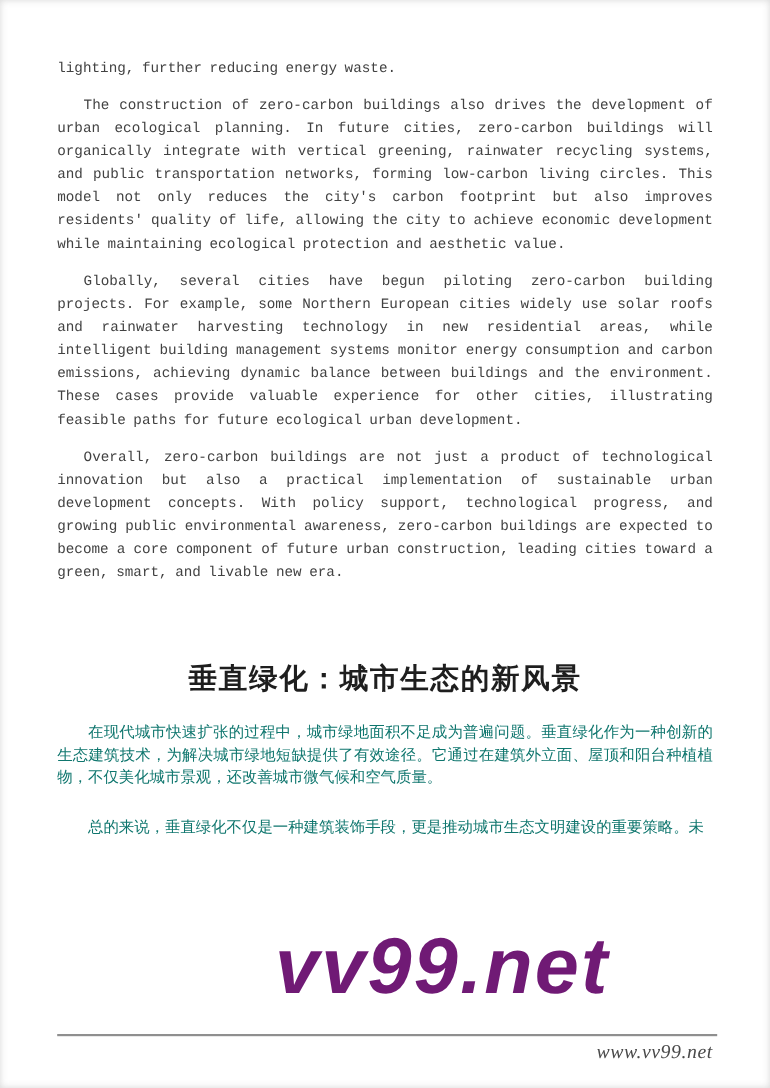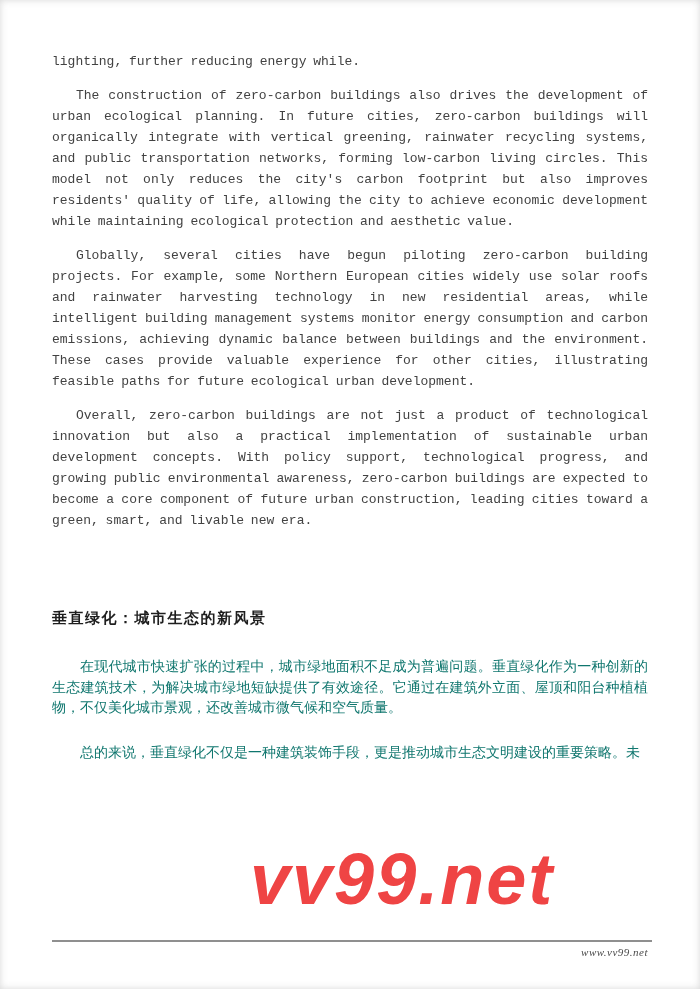--- a/index.html
+++ b/index.html
@@ -28,26 +28,26 @@
     color: #424242;
     text-align: justify;
     text-indent: 24px;
     word-spacing: -1px;
     margin: 0 0 13px 0;
   }
   .en-para.continuation {
     text-indent: 0;
   }
   .article-title {
-    font-family: Liberation Sans, sans-serif;
-    font-size: 15px;
+    font-family: Liberation Mono, monospace;
+    font-size: 26px;
     line-height: 30px;
     font-weight: bold;
     color: #1e1e1e;
-    text-align: left;
+    text-align: center;
     letter-spacing: 1.5px;
     margin: 72px 0 24px 0;
   }
   .cn-para {
     font-family: Liberation Serif, serif;
     font-size: 14px;
     line-height: 20.5px;
     color: #0f766e;
     text-align: justify;
     text-indent: 2em;
@@ -60,55 +60,55 @@
   .watermark {
     position: absolute;
     left: 250px;
     top: 838px;
     z-index: 0;
     font-family: "Liberation Sans", "DejaVu Sans", sans-serif;
     font-size: 72px;
     font-weight: bold;
     font-style: italic;
     letter-spacing: 2px;
-    color: #ef4444;
+    color: #701a75;
     white-space: nowrap;
     user-select: none;
   }
   .footer-rule {
     position: absolute;
     left: 52px;
     top: 940px;
     width: 600px;
     height: 0;
     border-top: 2px solid #8f8f8f;
     z-index: 1;
   }
   .footer-url {
     position: absolute;
     right: 52px;
     top: 946px;
     z-index: 1;
     font-family: "Liberation Serif", "DejaVu Serif", serif;
     font-style: italic;
-    font-size: 11px;
+    font-size: 18px;
     color: #4a4a4a;
     letter-spacing: 0.5px;
   }
 </style>
 </head>
 <body>
 
 <div class="page">
 
   <div class="watermark">vv99.net</div>
 
   <div class="content">
 
-    <p class="en-para continuation">lighting, further reducing energy while.</p>
+    <p class="en-para continuation">lighting, further reducing energy waste.</p>
 
     <p class="en-para">The construction of zero-carbon buildings also drives the development of urban ecological planning. In future cities, zero-carbon buildings will organically integrate with vertical greening, rainwater recycling systems, and public transportation networks, forming low-carbon living circles. This model not only reduces the city's carbon footprint but also improves residents' quality of life, allowing the city to achieve economic development while maintaining ecological protection and aesthetic value.</p>
 
     <p class="en-para">Globally, several cities have begun piloting zero-carbon building projects. For example, some Northern European cities widely use solar roofs and rainwater harvesting technology in new residential areas, while intelligent building management systems monitor energy consumption and carbon emissions, achieving dynamic balance between buildings and the environment. These cases provide valuable experience for other cities, illustrating feasible paths for future ecological urban development.</p>
 
     <p class="en-para">Overall, zero-carbon buildings are not just a product of technological innovation but also a practical implementation of sustainable urban development concepts. With policy support, technological progress, and growing public environmental awareness, zero-carbon buildings are expected to become a core component of future urban construction, leading cities toward a green, smart, and livable new era.</p>
 
     <h1 class="article-title">垂直绿化：城市生态的新风景</h1>
 
     <p class="cn-para">在现代城市快速扩张的过程中，城市绿地面积不足成为普遍问题。垂直绿化作为一种创新的生态建筑技术，为解决城市绿地短缺提供了有效途径。它通过在建筑外立面、屋顶和阳台种植植物，不仅美化城市景观，还改善城市微气候和空气质量。</p>

